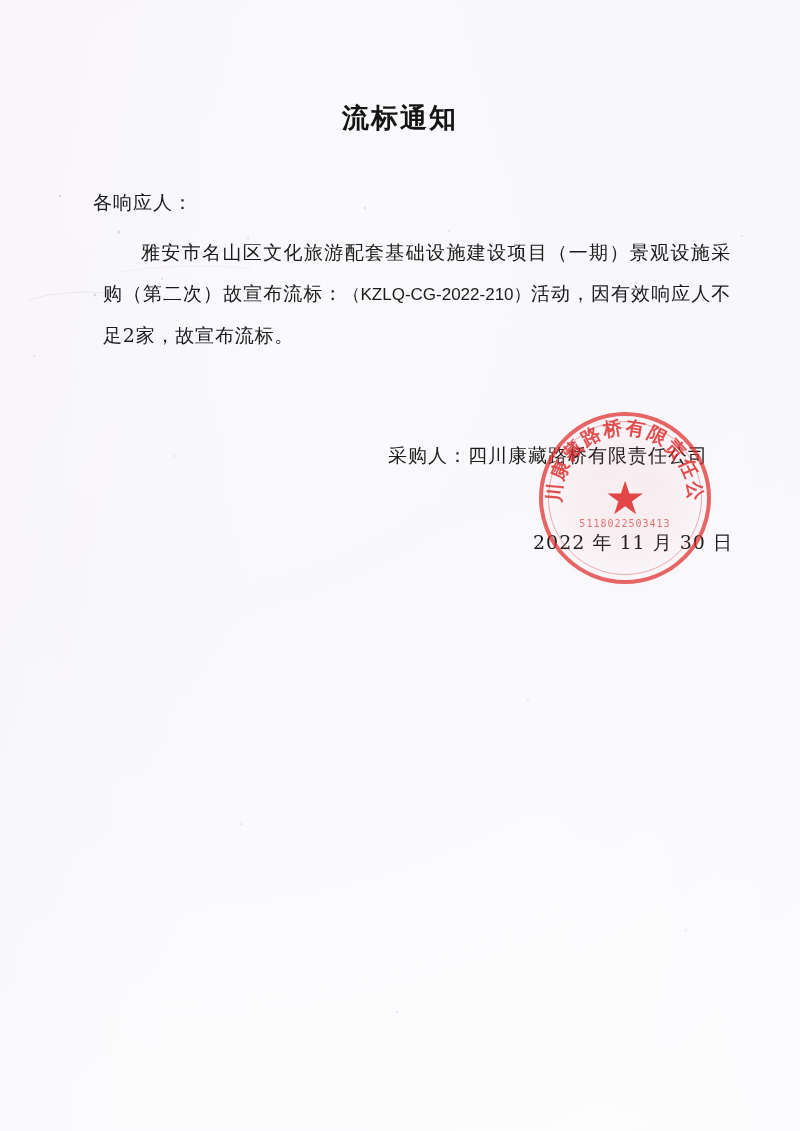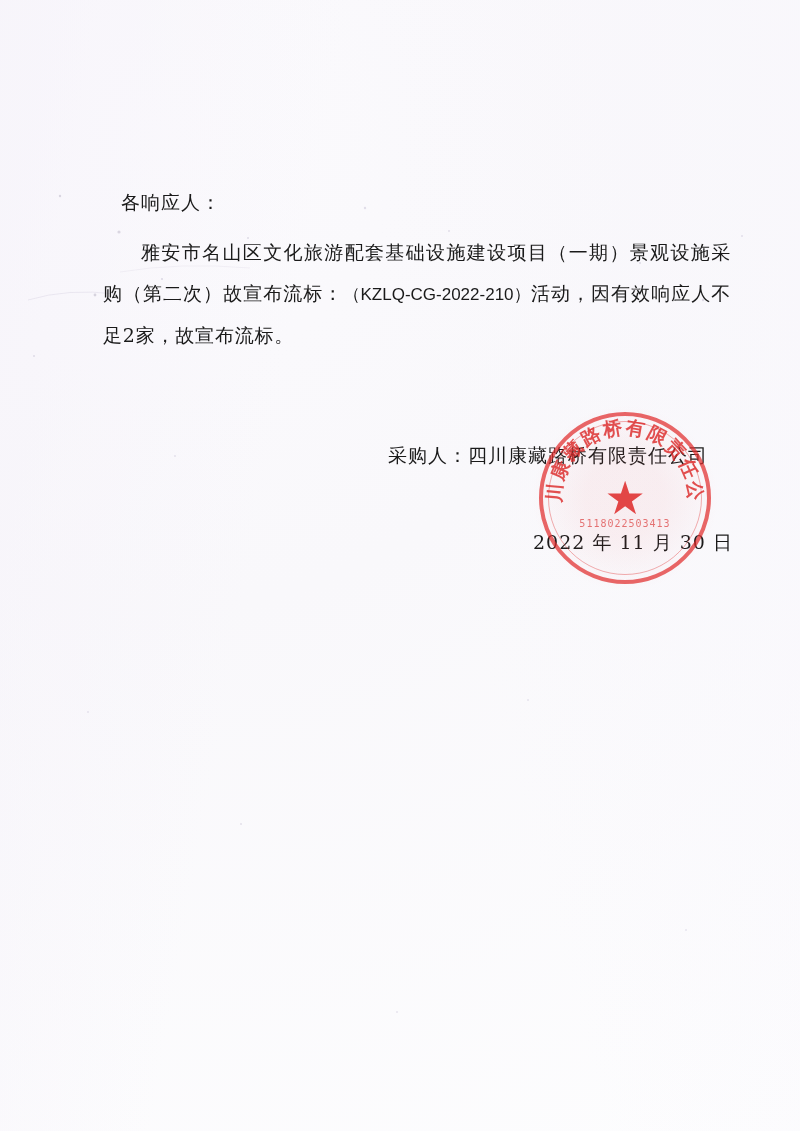--- a/index.html
+++ b/index.html
@@ -45,21 +45,21 @@
     text-align: center;
     font-size: 27px;
     font-weight: bold;
     letter-spacing: 2px;
     font-family: "DejaVu Serif", "Liberation Serif", serif;
     color: #141414;
   }
   .salutation {
     position: absolute;
     top: 190px;
-    left: 121px;
+    left: 93px;
     font-size: 19px;
     letter-spacing: 1px;
   }
   .body-text {
     position: absolute;
     top: 232px;
     left: 103px;
     width: 628px;
     font-size: 19px;
     line-height: 41px;
@@ -164,20 +164,21 @@
     <circle cx="175" cy="456" r="1.0" fill="#cfcadb"></circle>
     <circle cx="241" cy="824" r="1.1" fill="#d0ccdc"></circle>
     <circle cx="528" cy="700" r="1.0" fill="#d2cede"></circle>
     <circle cx="397" cy="1012" r="1.0" fill="#d3cfdf"></circle>
     <circle cx="686" cy="930" r="1.0" fill="#d3cfdf"></circle>
     <circle cx="88" cy="712" r="1.0" fill="#d2cede"></circle>
     <path d="M28 300 q40 -12 88 -6" stroke="#cfc9db" stroke-width="1" fill="none" opacity="0.7"></path>
     <path d="M120 272 q60 -10 130 -4" stroke="#d2ccde" stroke-width="0.8" fill="none" opacity="0.6"></path>
   </svg>
 
+  <div class="doc-title">流标通知</div>
 
   <div class="salutation">各响应人：</div>
 
   <div class="body-text">
     <span>雅安市名山区文化旅游配套基础设施建设项目（一期）景观设施采购（第二次）故宣布流标：</span><span class="mono">（KZLQ-CG-2022-210）</span><span>活动，因有效响应人不足2家，故宣布流标。</span>
   </div>
 
   <div class="signer">采购人：四川康藏路桥有限责任公司</div>
 
   <div class="sign-date">2022 年 11 月 30 日</div>

